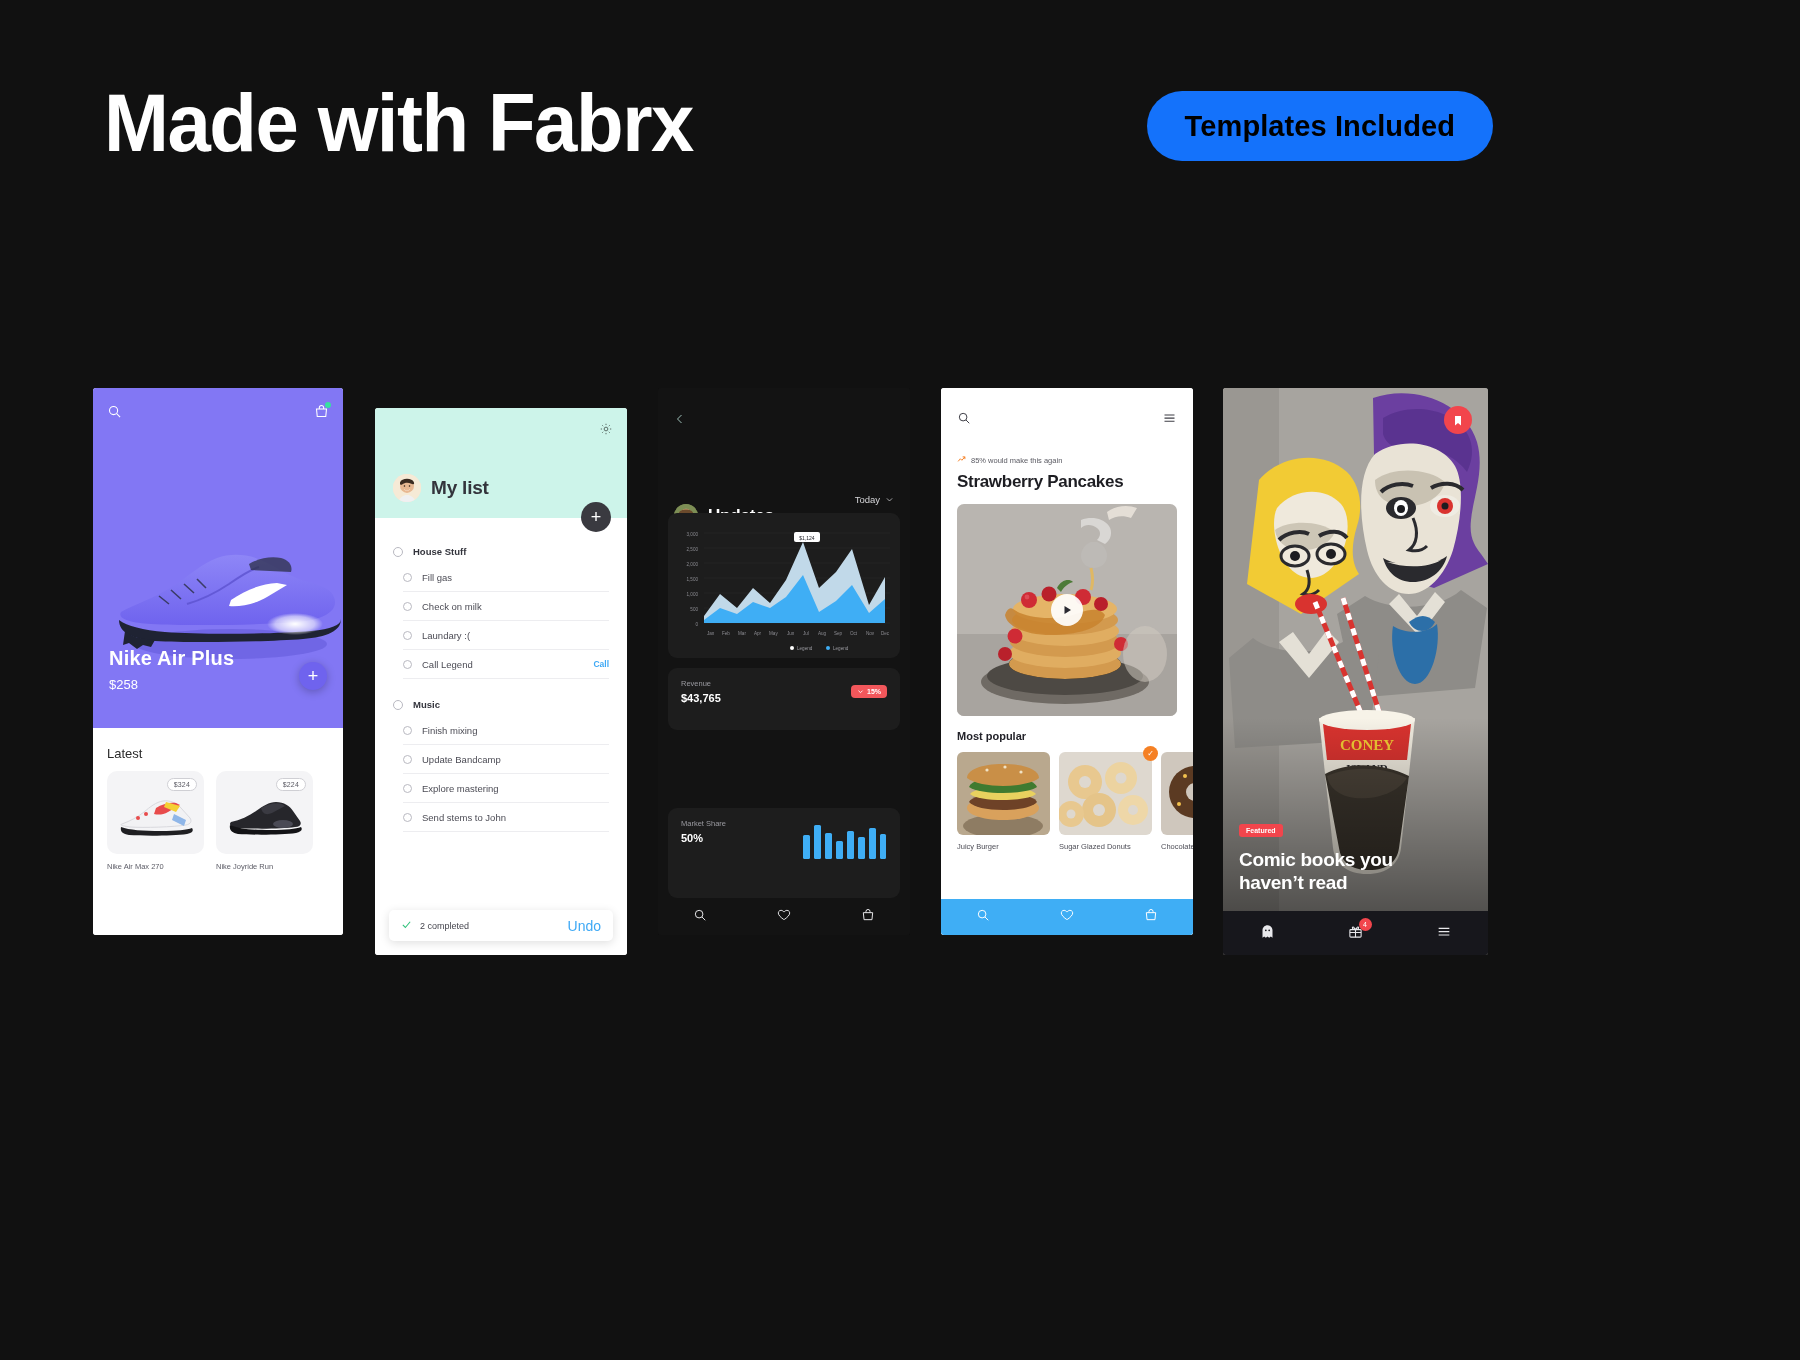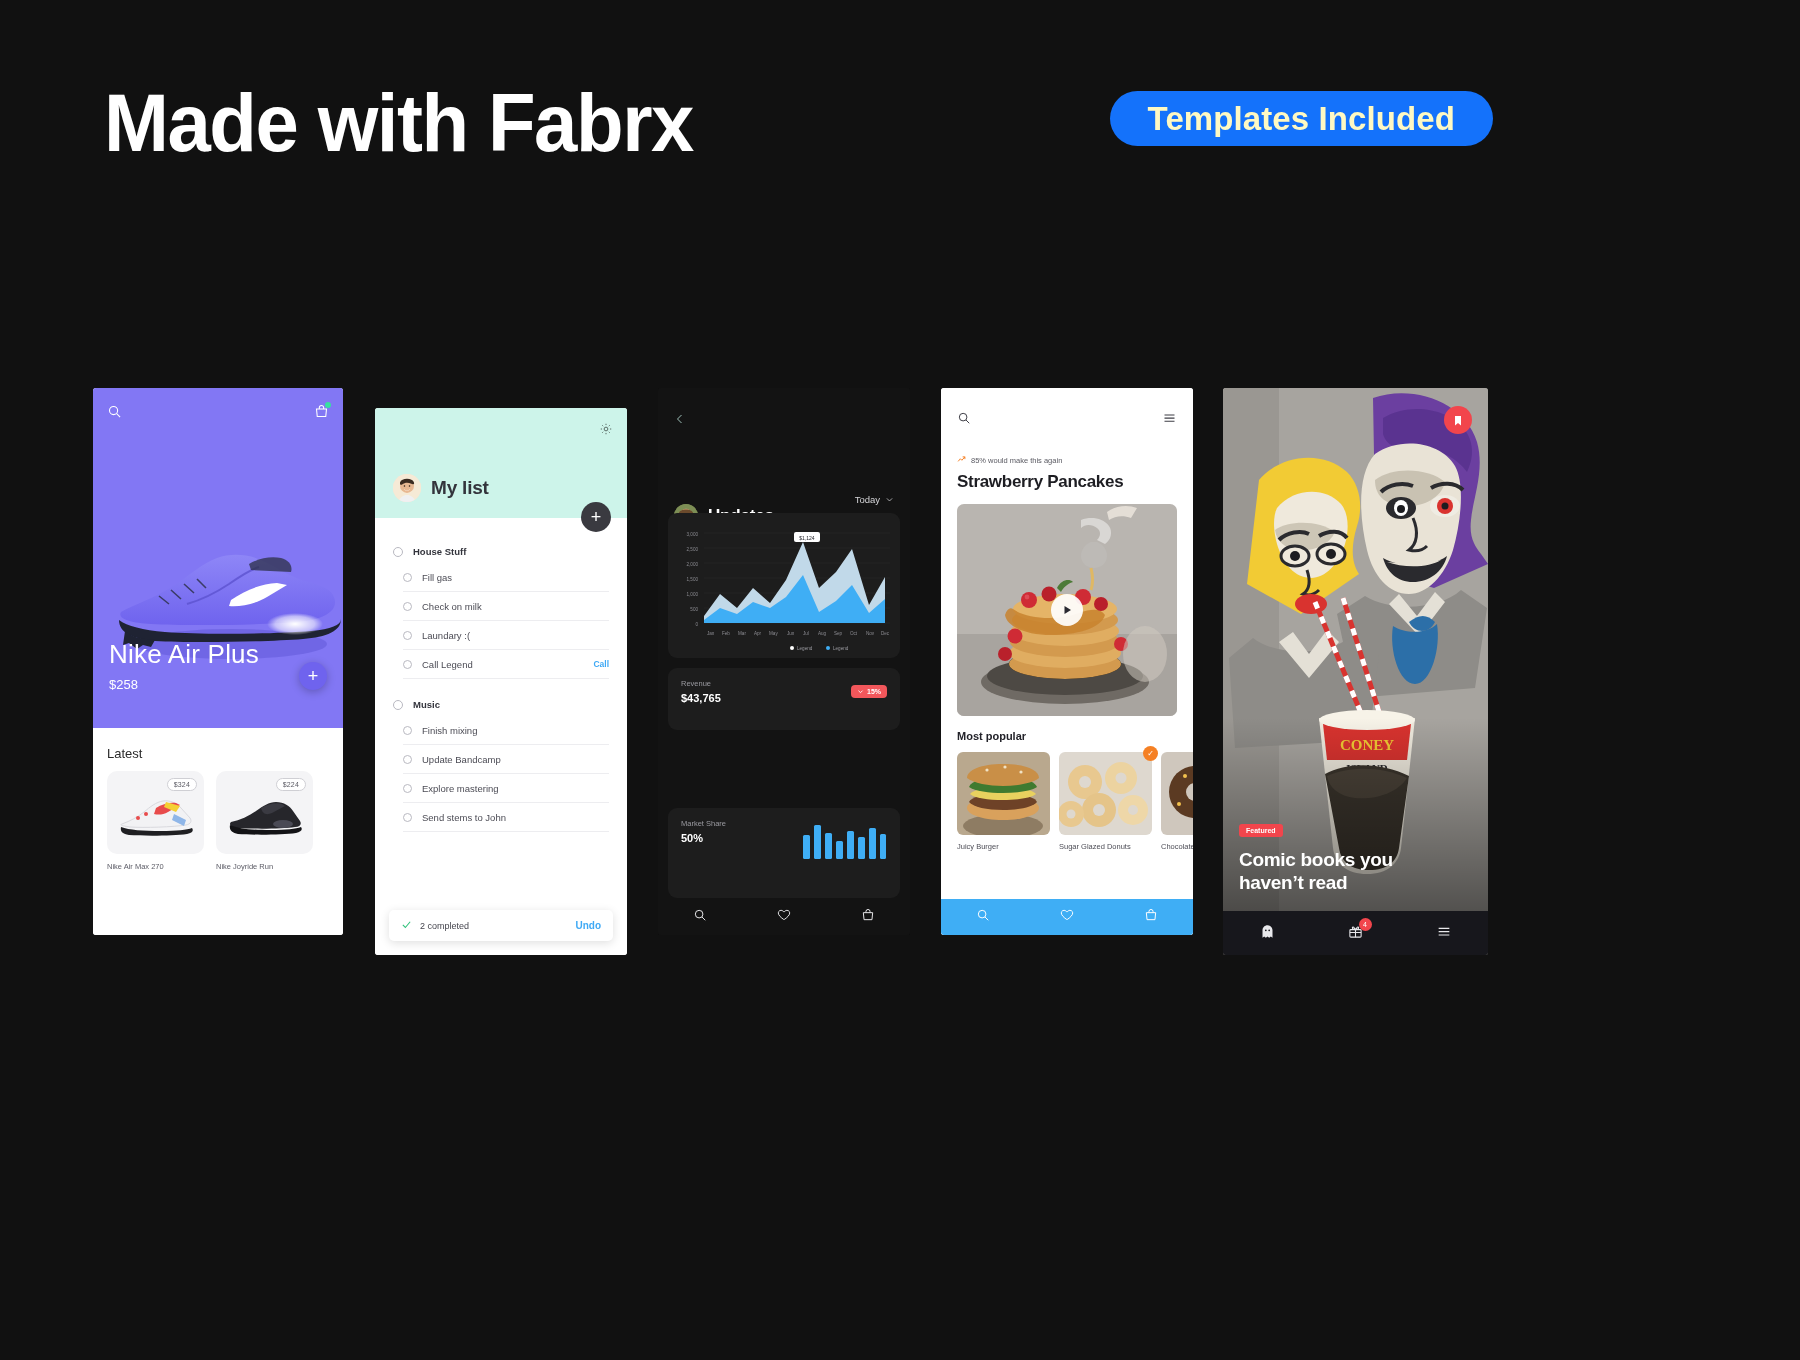--- a/index.html
+++ b/index.html
@@ -14,42 +14,42 @@
   
   .page-title {
     position: absolute; left: 104px; top: 82px;
     font-size: 82px; font-weight: 700; color: #ffffff;
     letter-spacing: -1.5px; line-height: 1;
     font-family: "Liberation Sans", sans-serif;
     transform: scaleX(0.95); transform-origin: left center;
   }
   .templates-pill {
     position: absolute; right: 307px; top: 91px;
-    height: 55px; padding: 0 38px;
+    height: 70px; padding: 0 38px;
     background: #1472FB; border-radius: 40px;
     display: flex; align-items: center; justify-content: center;
-    color: #fef9c3; font-size: 33px; font-weight: 700; letter-spacing: .1px;
+    color: #000000; font-size: 29px; font-weight: 700; letter-spacing: .1px;
     cursor: pointer;
   }
 
   
   .phone { position: absolute; overflow: hidden; background: #fff; }
   #phone1 { left: 93px;   top: 388px; width: 250px; height: 547px; border-radius: 3px; }
   #phone2 { left: 375px;  top: 408px; width: 252px; height: 547px; border-radius: 3px; }
   #phone3 { left: 658px;  top: 388px; width: 252px; height: 547px; border-radius: 3px; background:#131313; }
   #phone4 { left: 941px;  top: 388px; width: 252px; height: 547px; border-radius: 3px; }
   #phone5 { left: 1223px; top: 388px; width: 265px; height: 567px; border-radius: 3px; background:#2b2b33; }
 
   
   .p1-hero { position: relative; height: 340px; background: #8277F4; }
   .p1-top { position: absolute; top: 16px; left: 0; right: 0; display:flex; justify-content: space-between; padding: 0 14px; }
   .p1-bag { position: relative; }
   .p1-bag .dot { position:absolute; top:-2px; right:-2px; width:6px; height:6px; border-radius:50%; background:#37E0A0; }
   .shoe-hero { position:absolute; left:6px; top:120px; width:244px; height:160px; }
-  .p1-title { position:absolute; left:16px; bottom:58px; color:#fff; font-size:26px; font-weight:400; letter-spacing:.2px;}
+  .p1-title { position:absolute; left:16px; bottom:58px; color:#fff; font-size:20px; font-weight:700; letter-spacing:.2px;}
   .p1-price { position:absolute; left:16px; bottom:36px; color:#fff; font-size:13px; }
   .p1-fab {
     position:absolute; right:16px; bottom:38px; width:28px; height:28px; border-radius:50%;
     background:#6F63EE; color:#fff; display:flex; align-items:center; justify-content:center;
     font-size:18px; line-height:1; box-shadow:0 2px 8px rgba(0,0,0,.25); cursor:pointer;
   }
   .p1-body { padding: 18px 14px 0 14px; background:#fff; height:255px; position:relative; }
   .p1-latest { font-size:13px; color:#2b2b2b; margin-bottom:10px; }
   .p1-cards { display:flex; gap:12px; }
   .p1-card { width:97px; }
@@ -91,21 +91,21 @@
   .task-label { font-size:9.5px; color:#4c4c55; }
   .task-action { font-size:8.5px; color:#3FA9F5; font-weight:600; cursor:pointer; }
   .radio { width:9px; height:9px; border-radius:50%; border:1.2px solid #b9b9c1; flex:none; }
   .radio.lg { width:10px; height:10px; }
   .p2-footer {
     position:absolute; left:14px; right:14px; bottom:14px; height:31px; background:#fff;
     border-radius:5px; box-shadow:0 2px 10px rgba(0,0,0,.13);
     display:flex; align-items:center; justify-content:space-between; padding:0 12px;
   }
   .p2-f-left { display:flex; align-items:center; gap:8px; font-size:9px; color:#45454e; }
-  .p2-undo { font-size:10px; color:#3FA9F5; font-weight:700; cursor:pointer; }
+  .p2-undo { font-size:14px; color:#3FA9F5; font-weight:400; cursor:pointer; }
 
   
   .p3 { background:#131313; height:100%; position:relative; color:#fff; }
   .p3-back { position:absolute; top:24px; left:16px; cursor:pointer; }
   .p3-head { position:absolute; top:82px; left:16px; right:16px; display:flex; align-items:center; justify-content:space-between; }
   .p3-head-l { display:flex; align-items:center; gap:10px;margin-top:34px; }
   .p3-title { font-size:17px; font-weight:700; letter-spacing:-.2px; }
   .p3-today { font-size:9.5px; color:#d5d5d8; display:flex; align-items:center; gap:5px; cursor:pointer; }
   .av-badge { position:absolute; right:-1px; bottom:-1px; width:8px; height:8px; border-radius:50%; background:#37C77F; border:1.5px solid #131313; }
   .card3 { position:absolute; left:10px; right:10px; background:#1d1d1d; border-radius:9px; }

